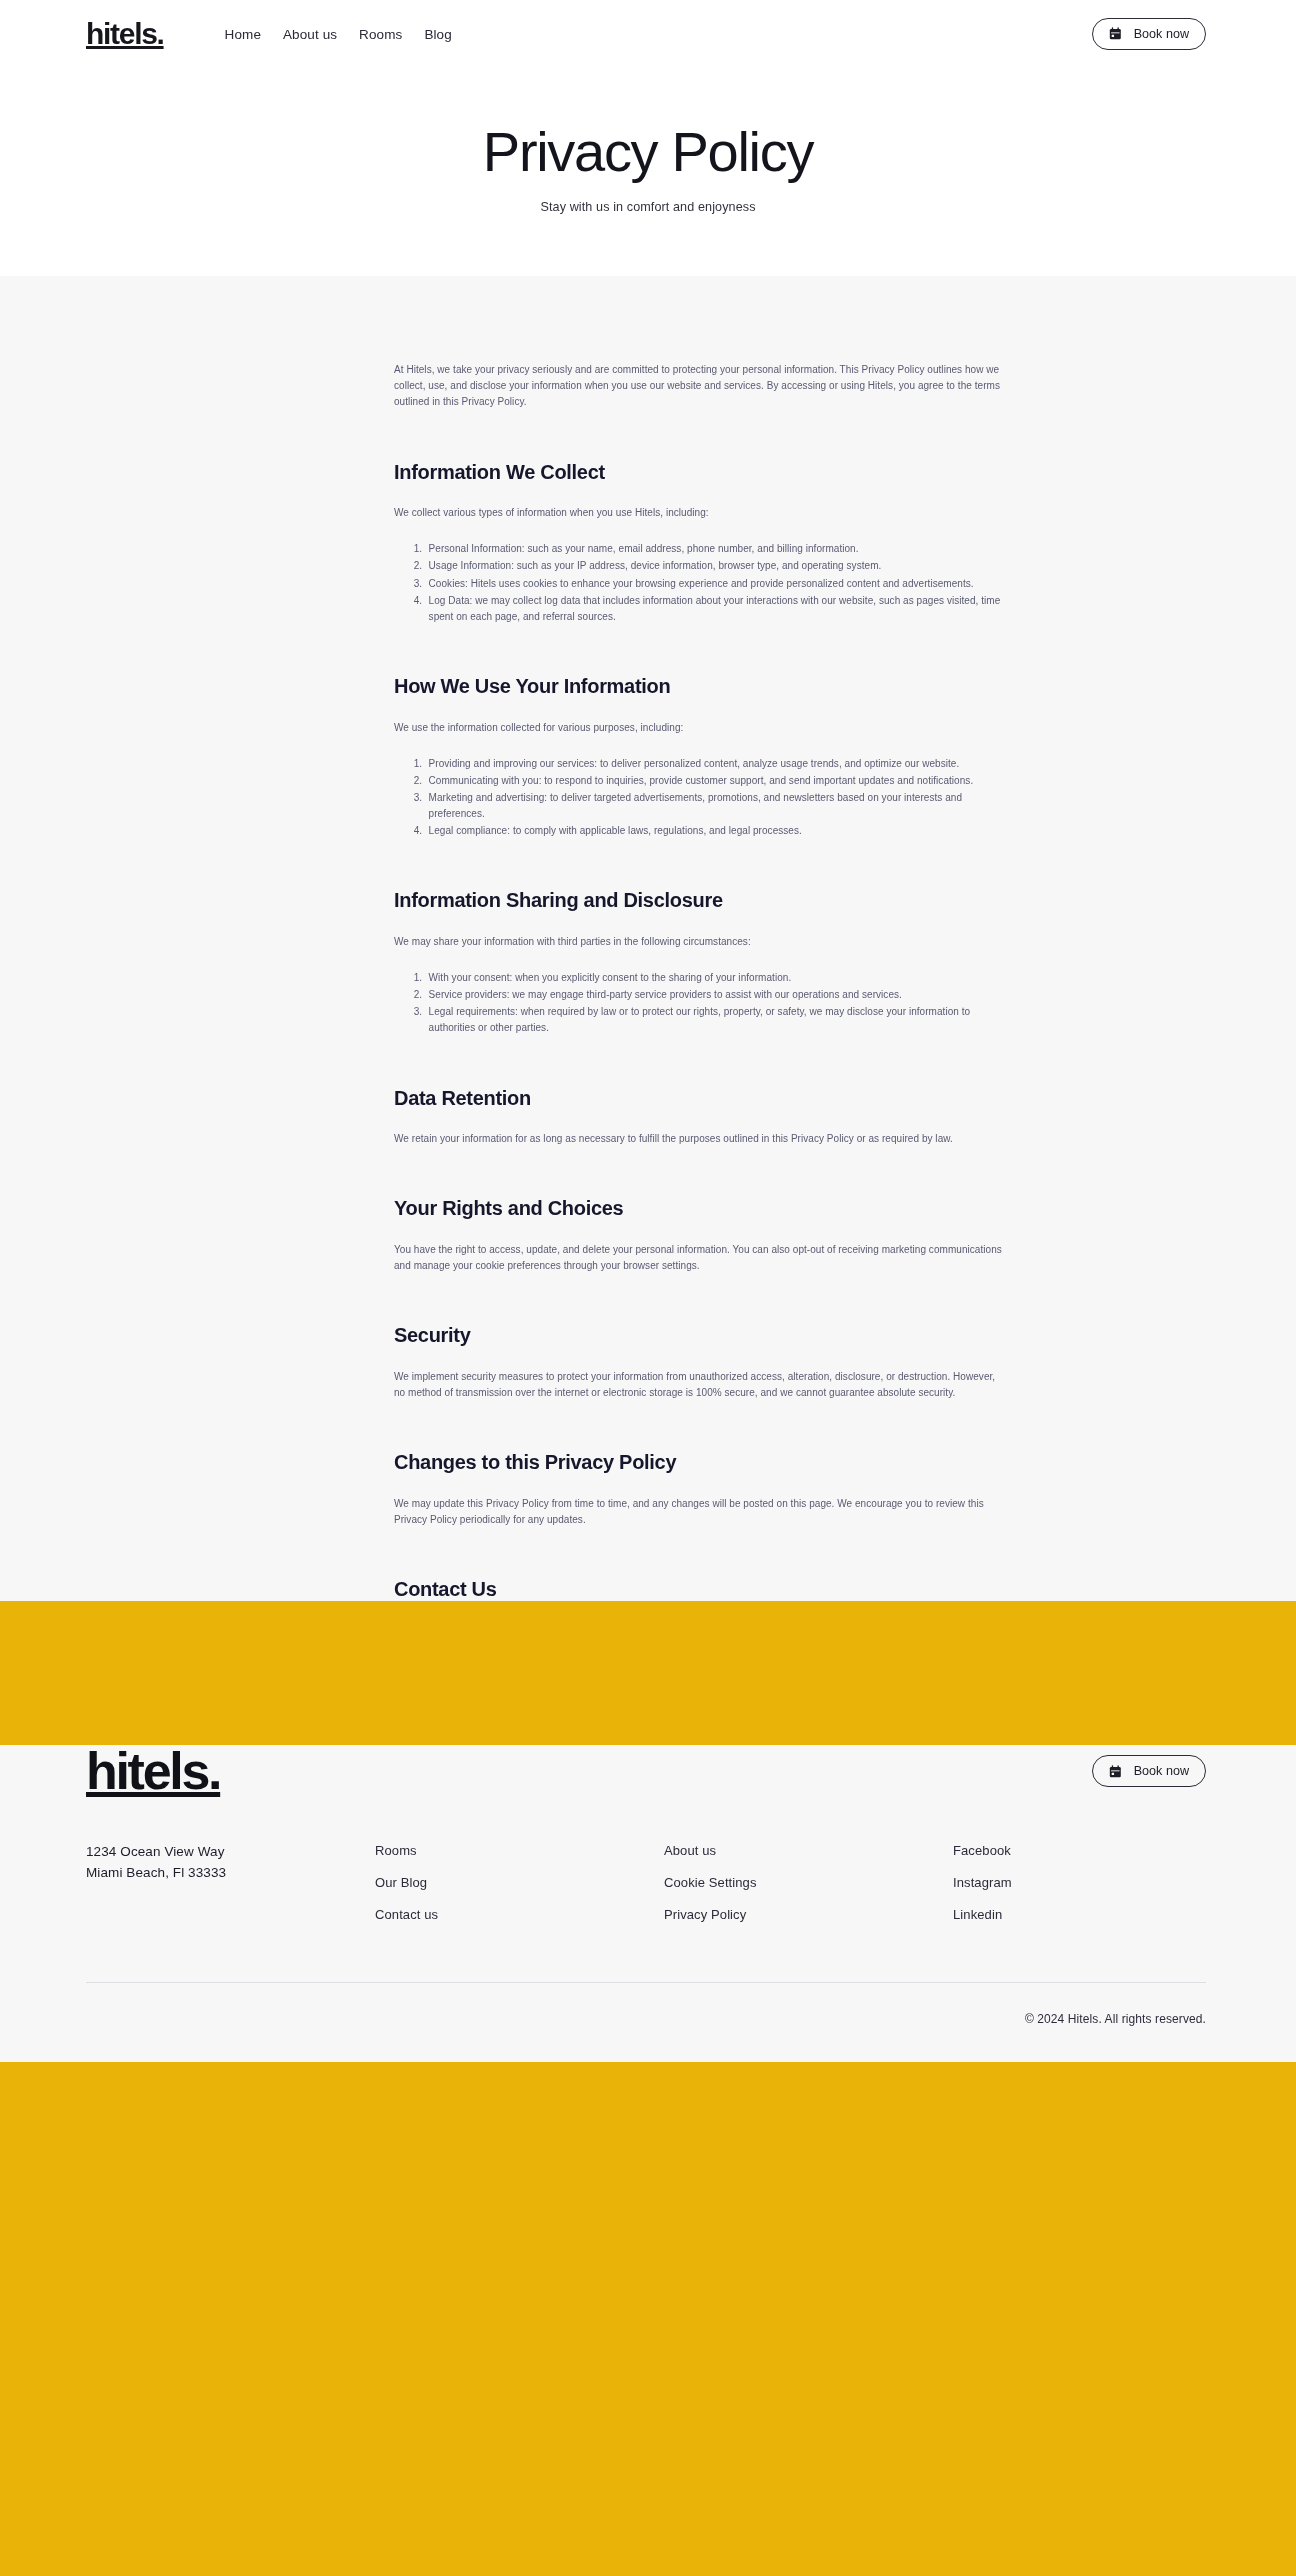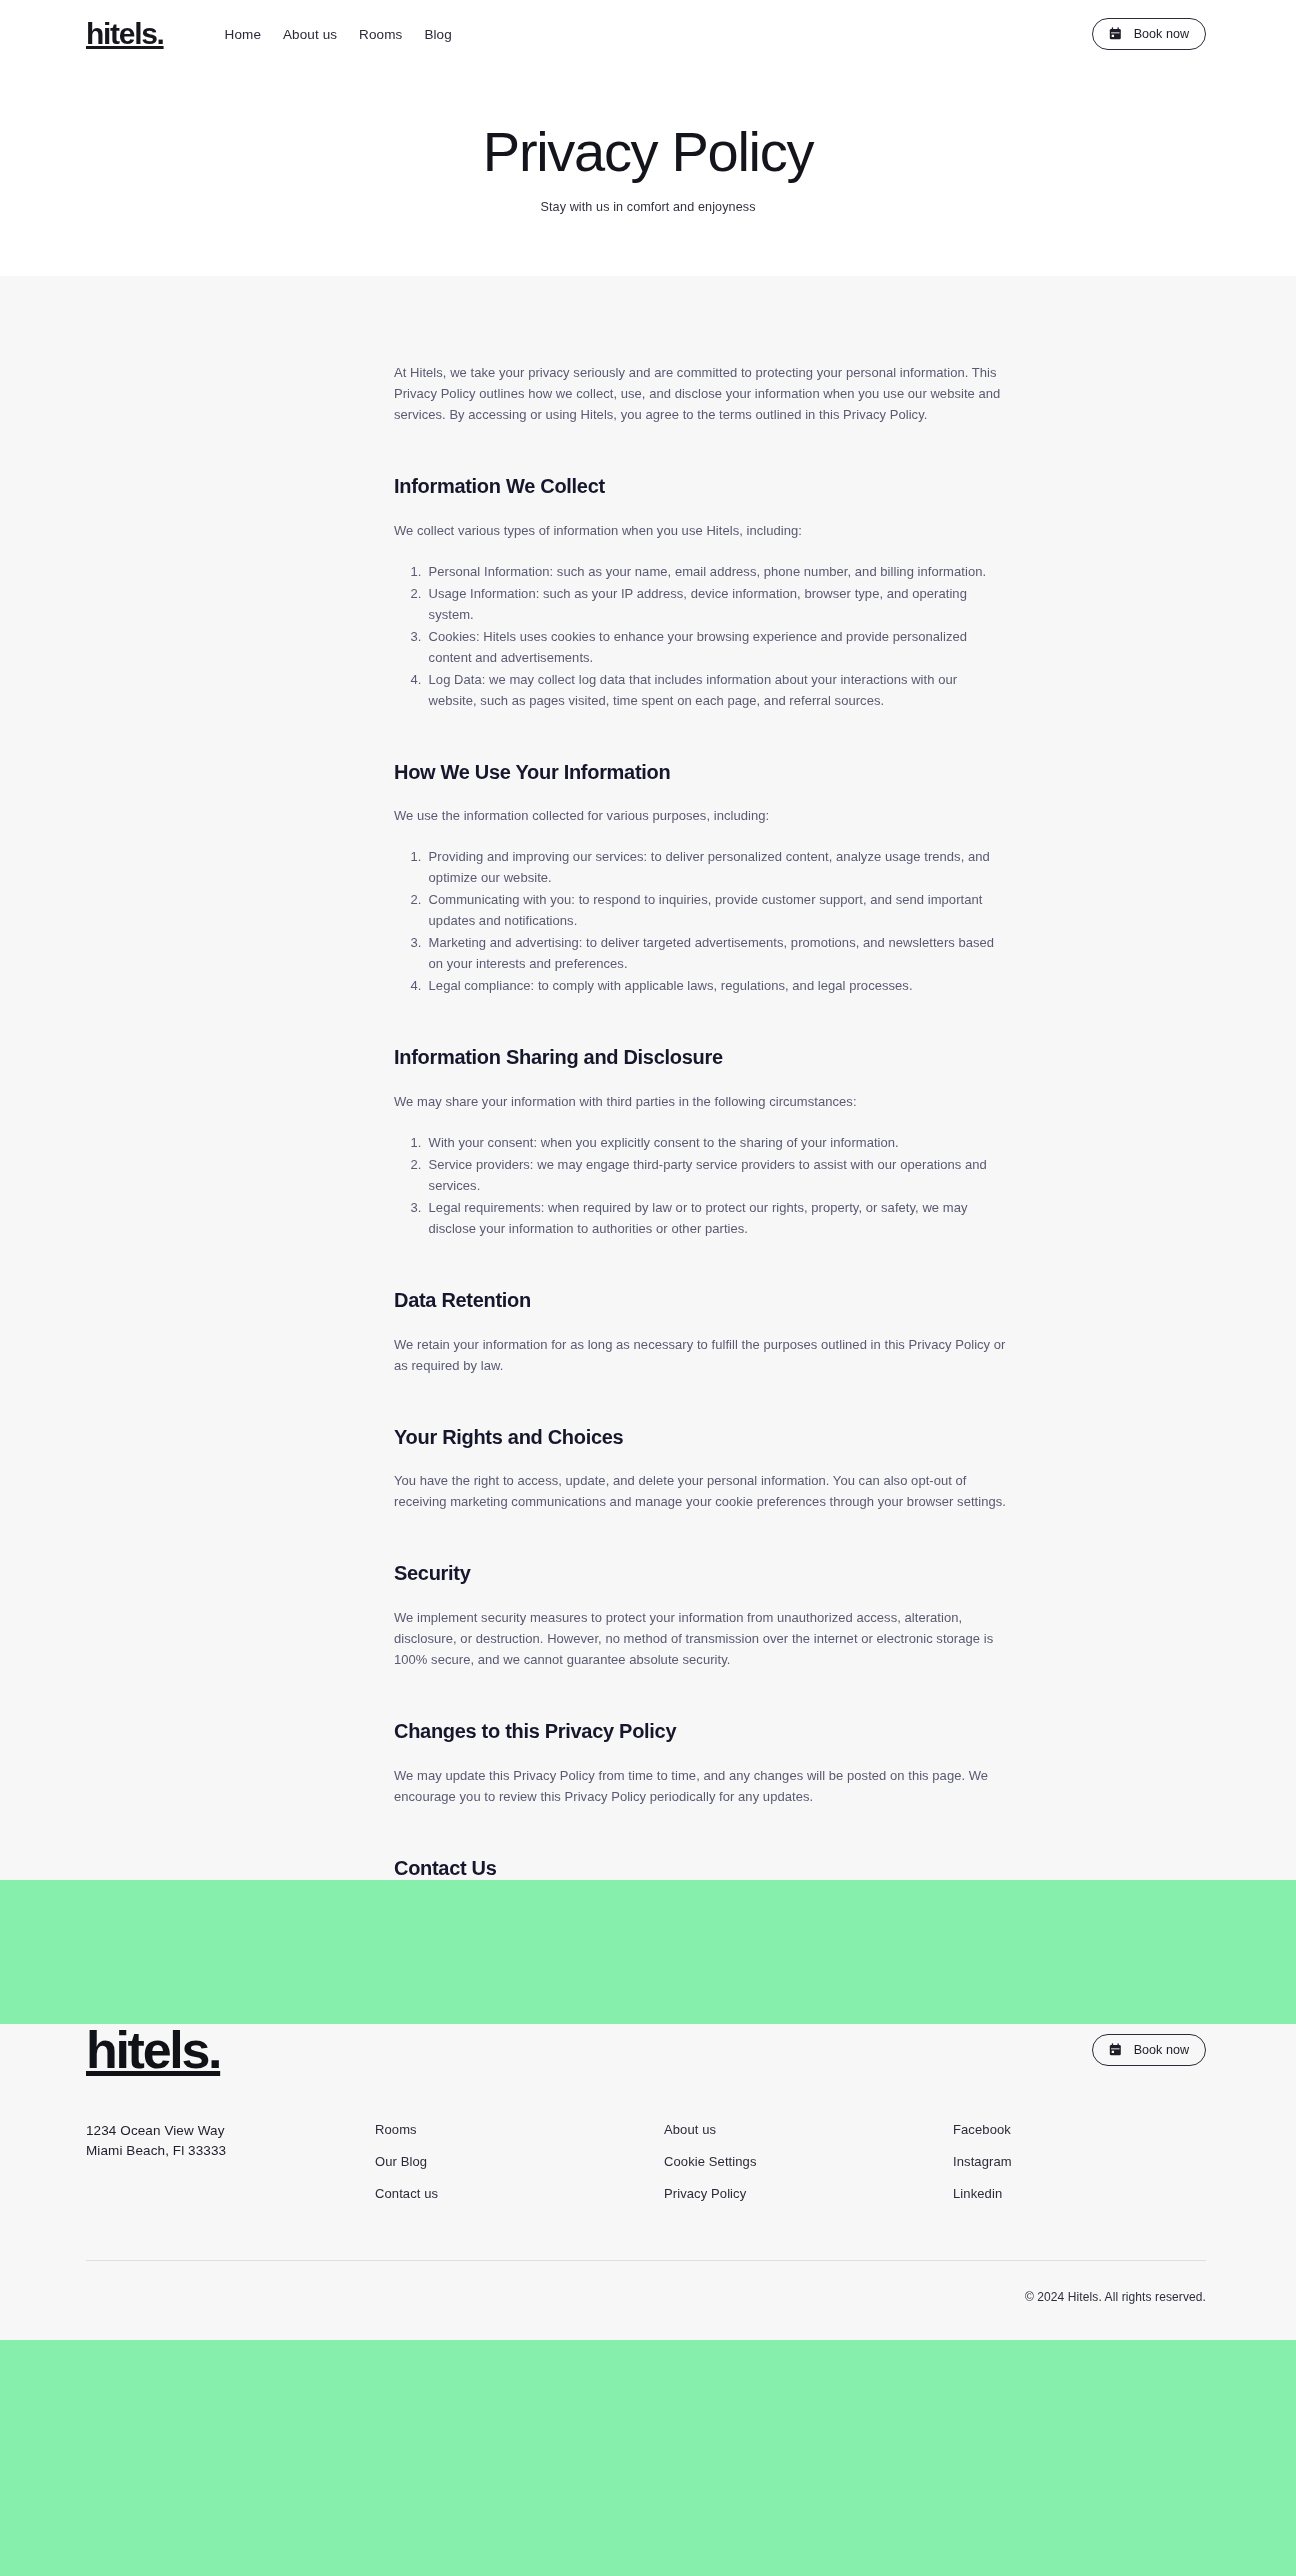--- a/index.html
+++ b/index.html
@@ -8,21 +8,21 @@
     width: 1296px;
     background: #f7f7f7;
     font-family: "Liberation Sans", sans-serif;
     -webkit-font-smoothing: antialiased;
   }
 
   .page {
     width: 1296px;
     min-height: 2576px;
     position: relative;
-    background: #86efac;
+    background: #eab308;
   }
 
   
   .hero-block {
     background: #ffffff;
     width: 100%;
     padding: 0;
     height: 276px;
     position: relative;
   }
@@ -115,21 +115,21 @@
     padding-bottom: 0;
   }
 
   .doc {
     width: 720px;
     margin: 0 auto;
     padding-left: 106px;
   }
 
   .doc p, .doc li {
-    font-size: 13px;
+    font-size: 10px;
     line-height: 1.62;
     color: #5a5a72;
     letter-spacing: 0.05px;
   }
 
   .doc > p { margin-bottom: 0; }
 
   .doc h2 {
     font-size: 20px;
     font-weight: 700;

